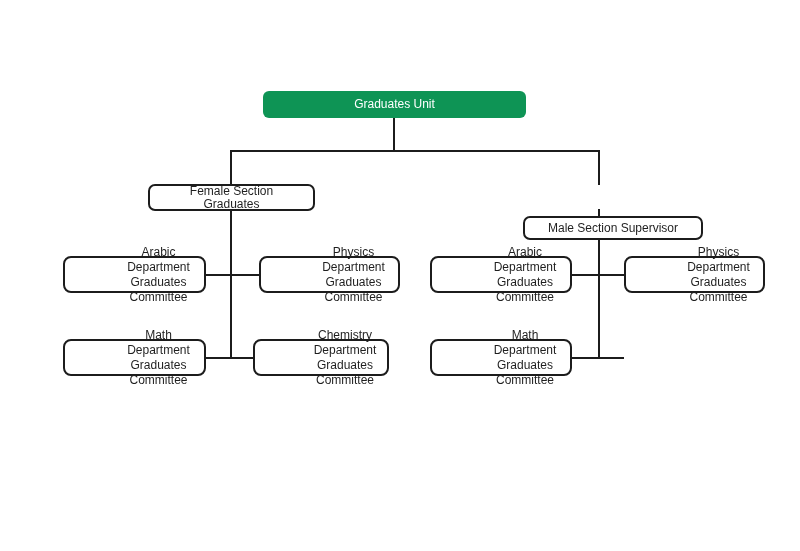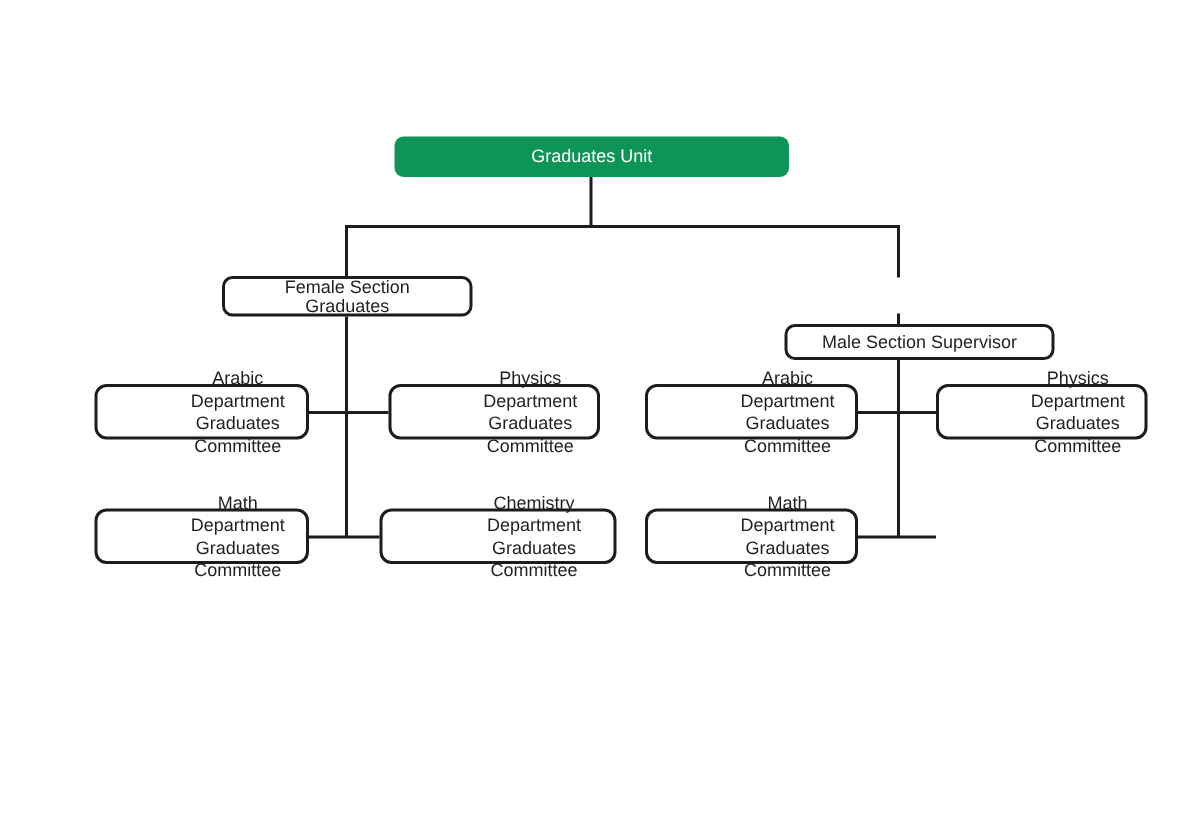--- a/index.html
+++ b/index.html
@@ -45,21 +45,21 @@
   .node-sup-female span { display: inline-block; max-width: 100px; }
   .node-sup-male {
     left: 523px; top: 185px; width: 180px; height: 24px;
     border-radius: 7px;
     line-height: 13px;
     margin-top: 31px;
   }
   .node-f-arabic    { left:  63px; top: 256px; width: 143px; height: 37px; }
   .node-f-physics   { left: 259px; top: 256px; width: 141px; height: 37px; }
   .node-f-math      { left:  63px; top: 339px; width: 143px; height: 37px; }
-  .node-f-chemistry { left: 253px; top: 339px; width: 158px; height: 37px; }
+  .node-f-chemistry { left: 253px; top: 339px; width: 136px; height: 37px; }
   .node-m-arabic    { left: 430px; top: 256px; width: 142px; height: 37px; }
   .node-m-physics   { left: 624px; top: 256px; width: 141px; height: 37px; }
   .node-m-math      { left: 430px; top: 339px; width: 142px; height: 37px; }
   .node-m-biology   { left: 624px; top: 339px; width: 141px; height: 37px; }
   .committee span { display: inline-block; max-width: 132px; margin-left: 48px; }
 
   .line {
     position: absolute;
     background: #1c1c1c;
   }

